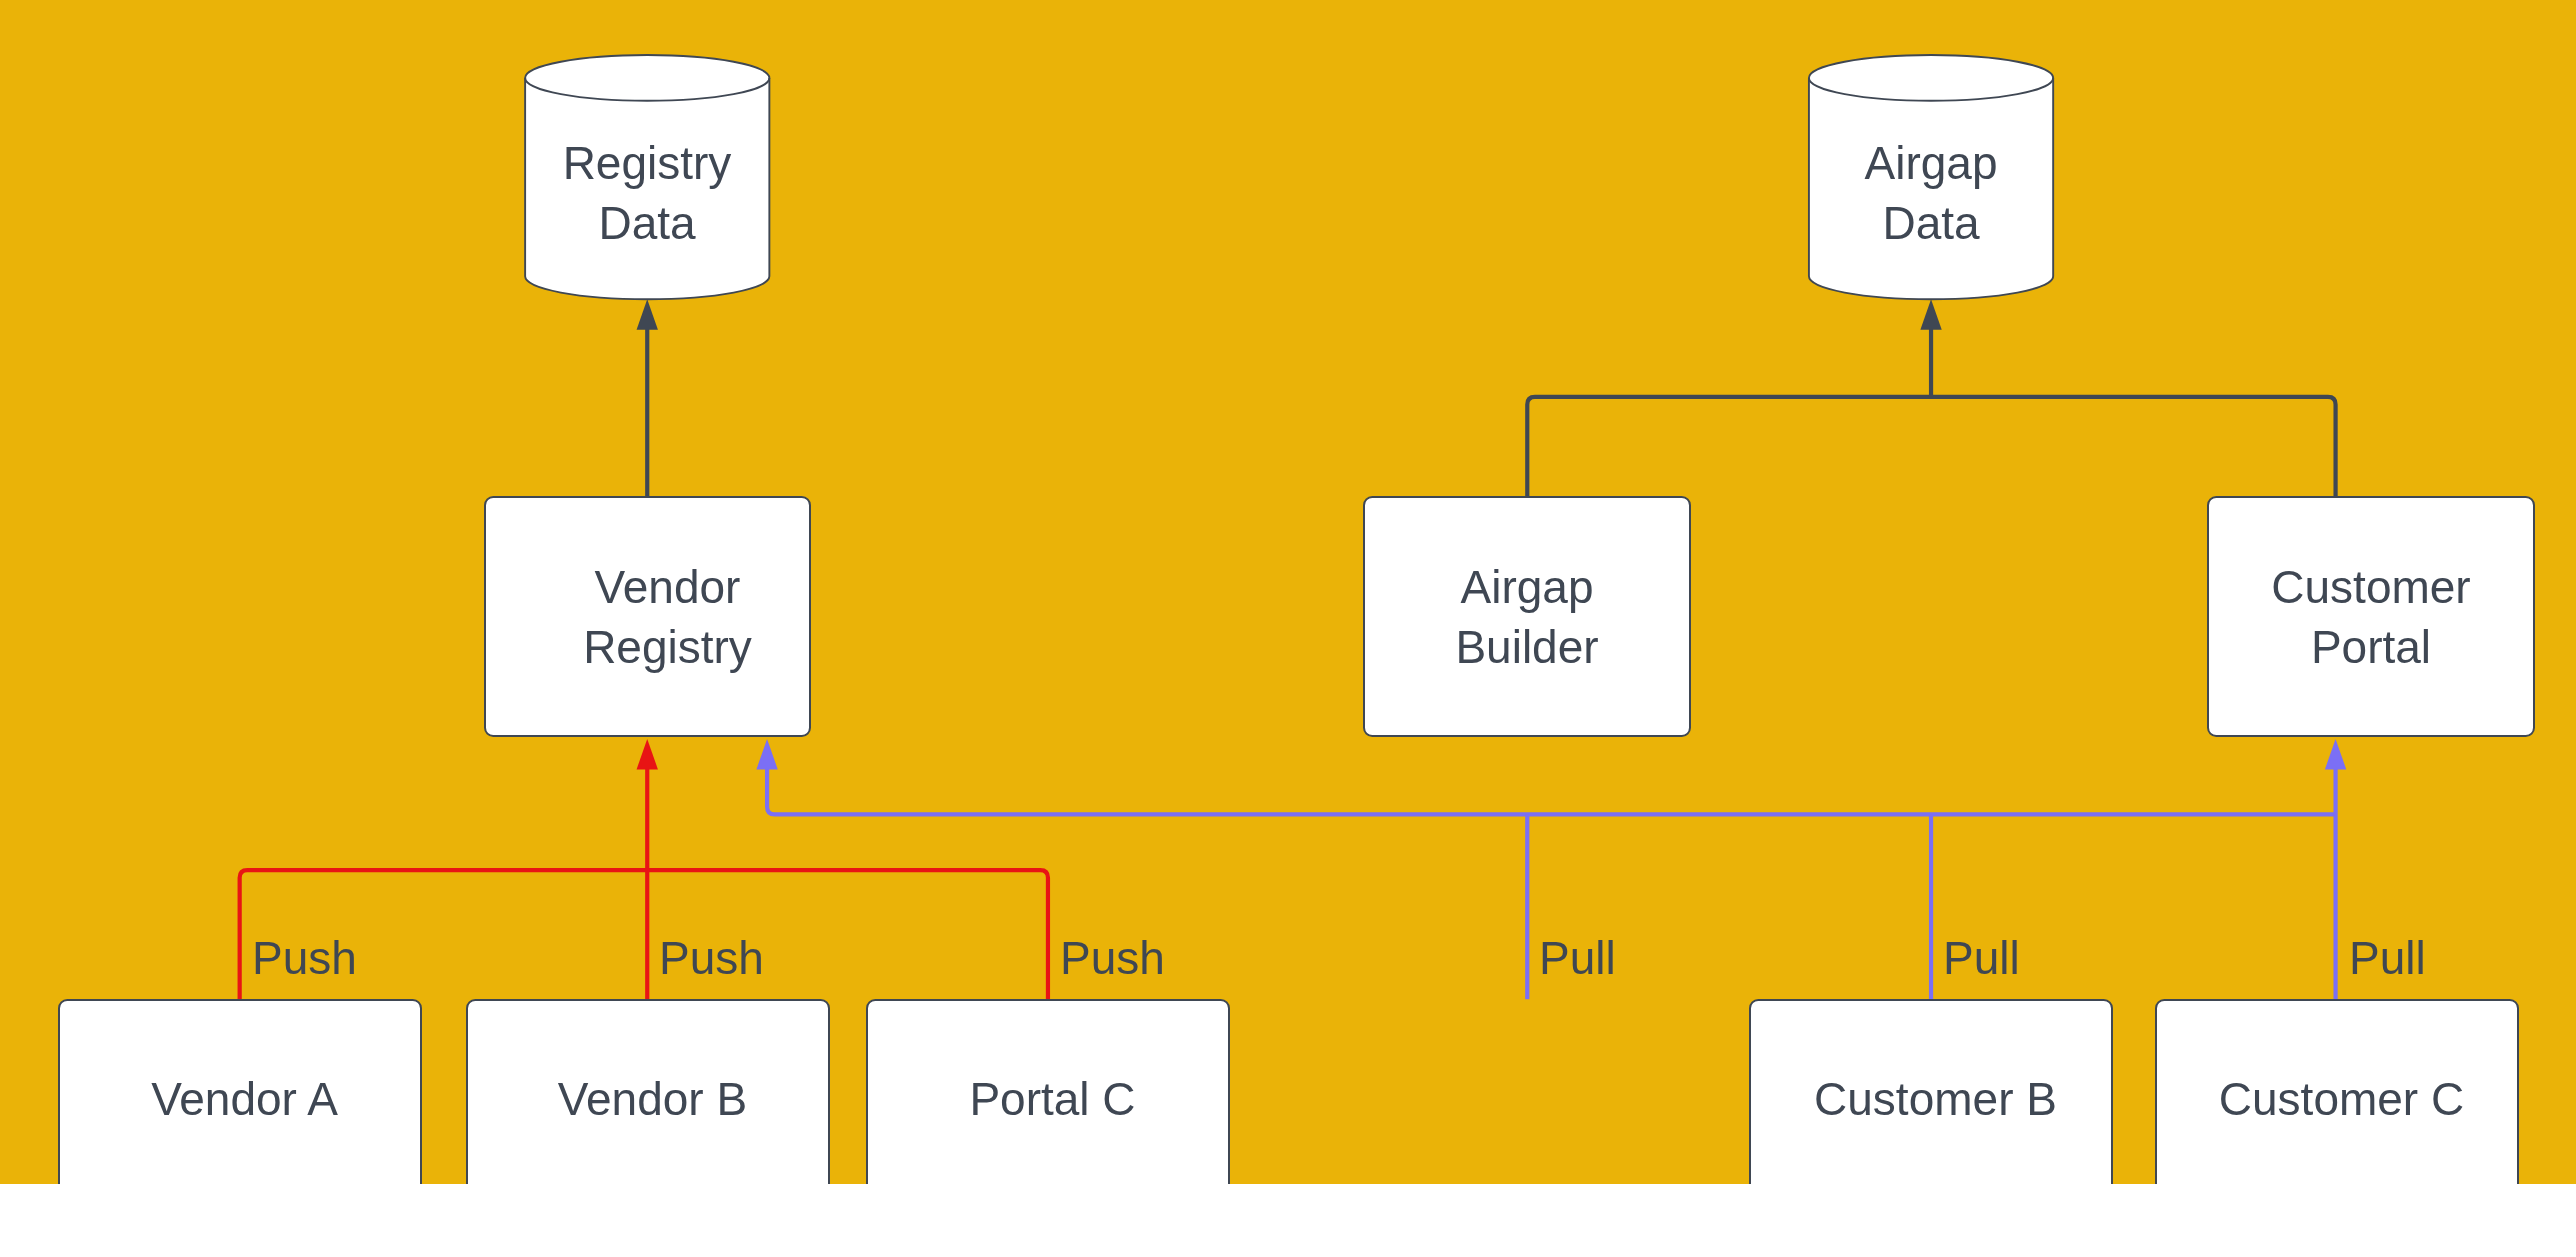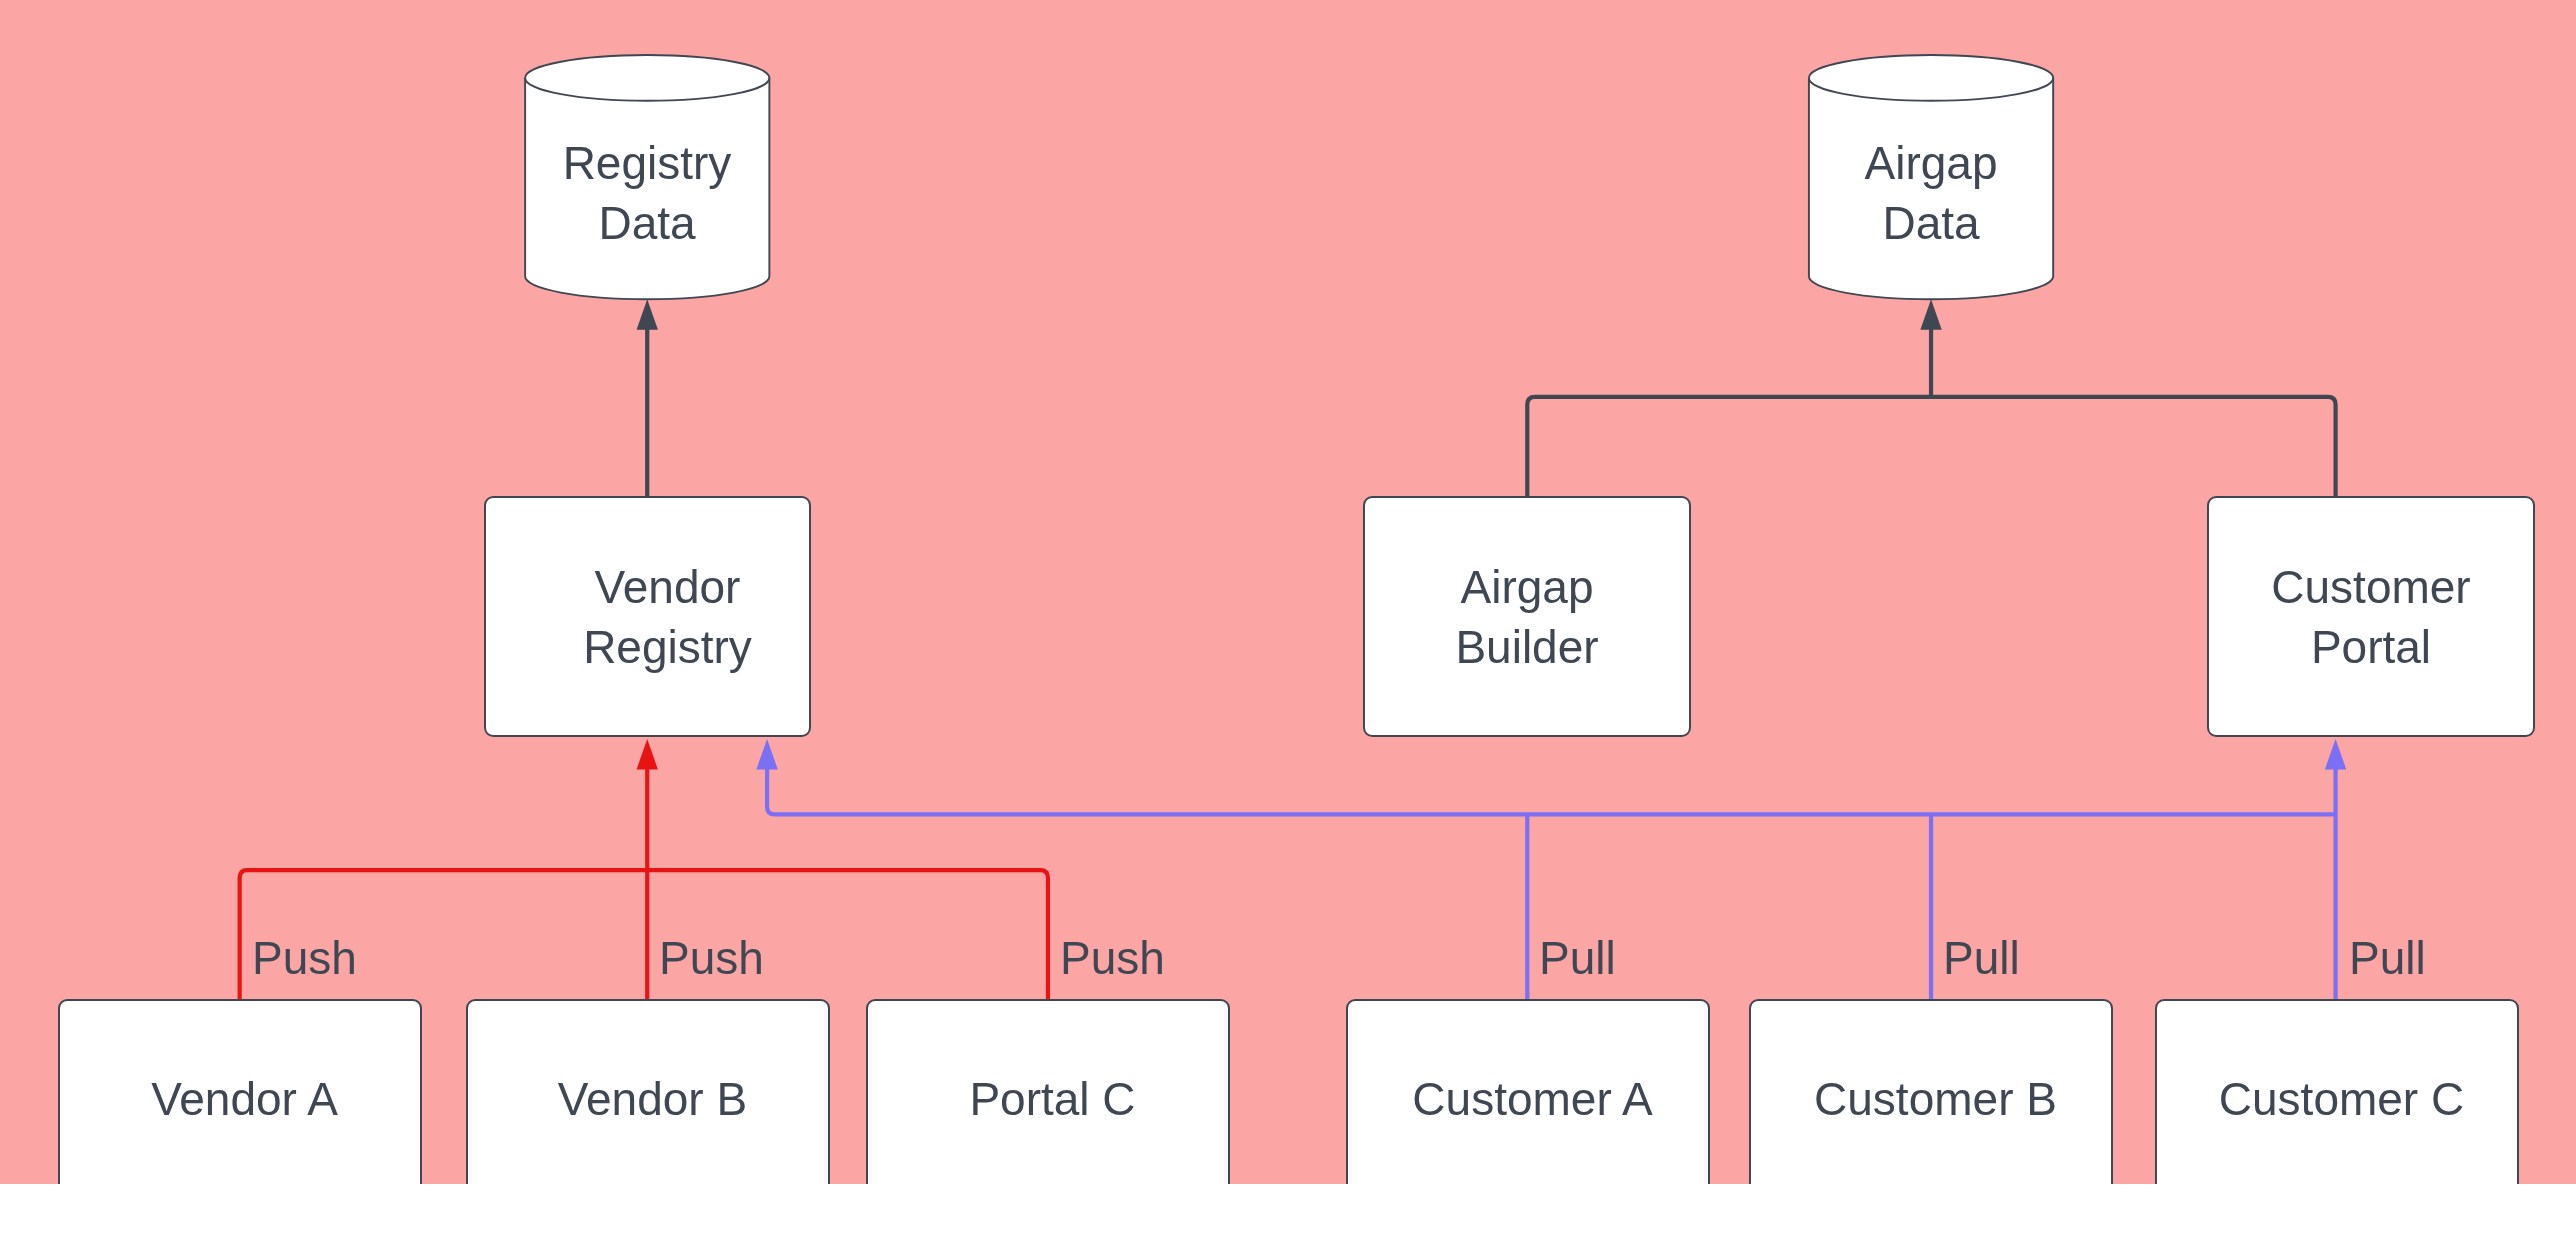--- a/index.html
+++ b/index.html
@@ -4,21 +4,21 @@
 <style>
   html, body {
     margin: 0;
     padding: 0;
     background: #ffffff;
   }
   .canvas {
     position: relative;
     width: 2576px;
     height: 1184px;
-    background: #fca5a5;
+    background: #eab308;
     font-family: "Liberation Sans", sans-serif;
     color: #3f4753;
     overflow: hidden;
   }
   .layer {
     position: absolute;
     left: 0;
     top: 0;
     width: 2576px;
     height: 1258px;
@@ -139,23 +139,20 @@
 
   <div class="node bottom vendor-a">
     <span>Vendor A</span>
   </div>
   <div class="node bottom vendor-b">
     <span>Vendor B</span>
   </div>
   <div class="node bottom vendor-c">
     <span>Portal C</span>
   </div>
-  <div class="node bottom customer-a">
-    <span>Customer A</span>
-  </div>
   <div class="node bottom customer-c">
     <span>Customer C</span>
   </div>
   <div class="node bottom customer-b">
     <span>Customer B</span>
   </div>
 
   <div class="edge-label push-a">Push</div>
   <div class="edge-label push-b">Push</div>
   <div class="edge-label push-c">Push</div>

